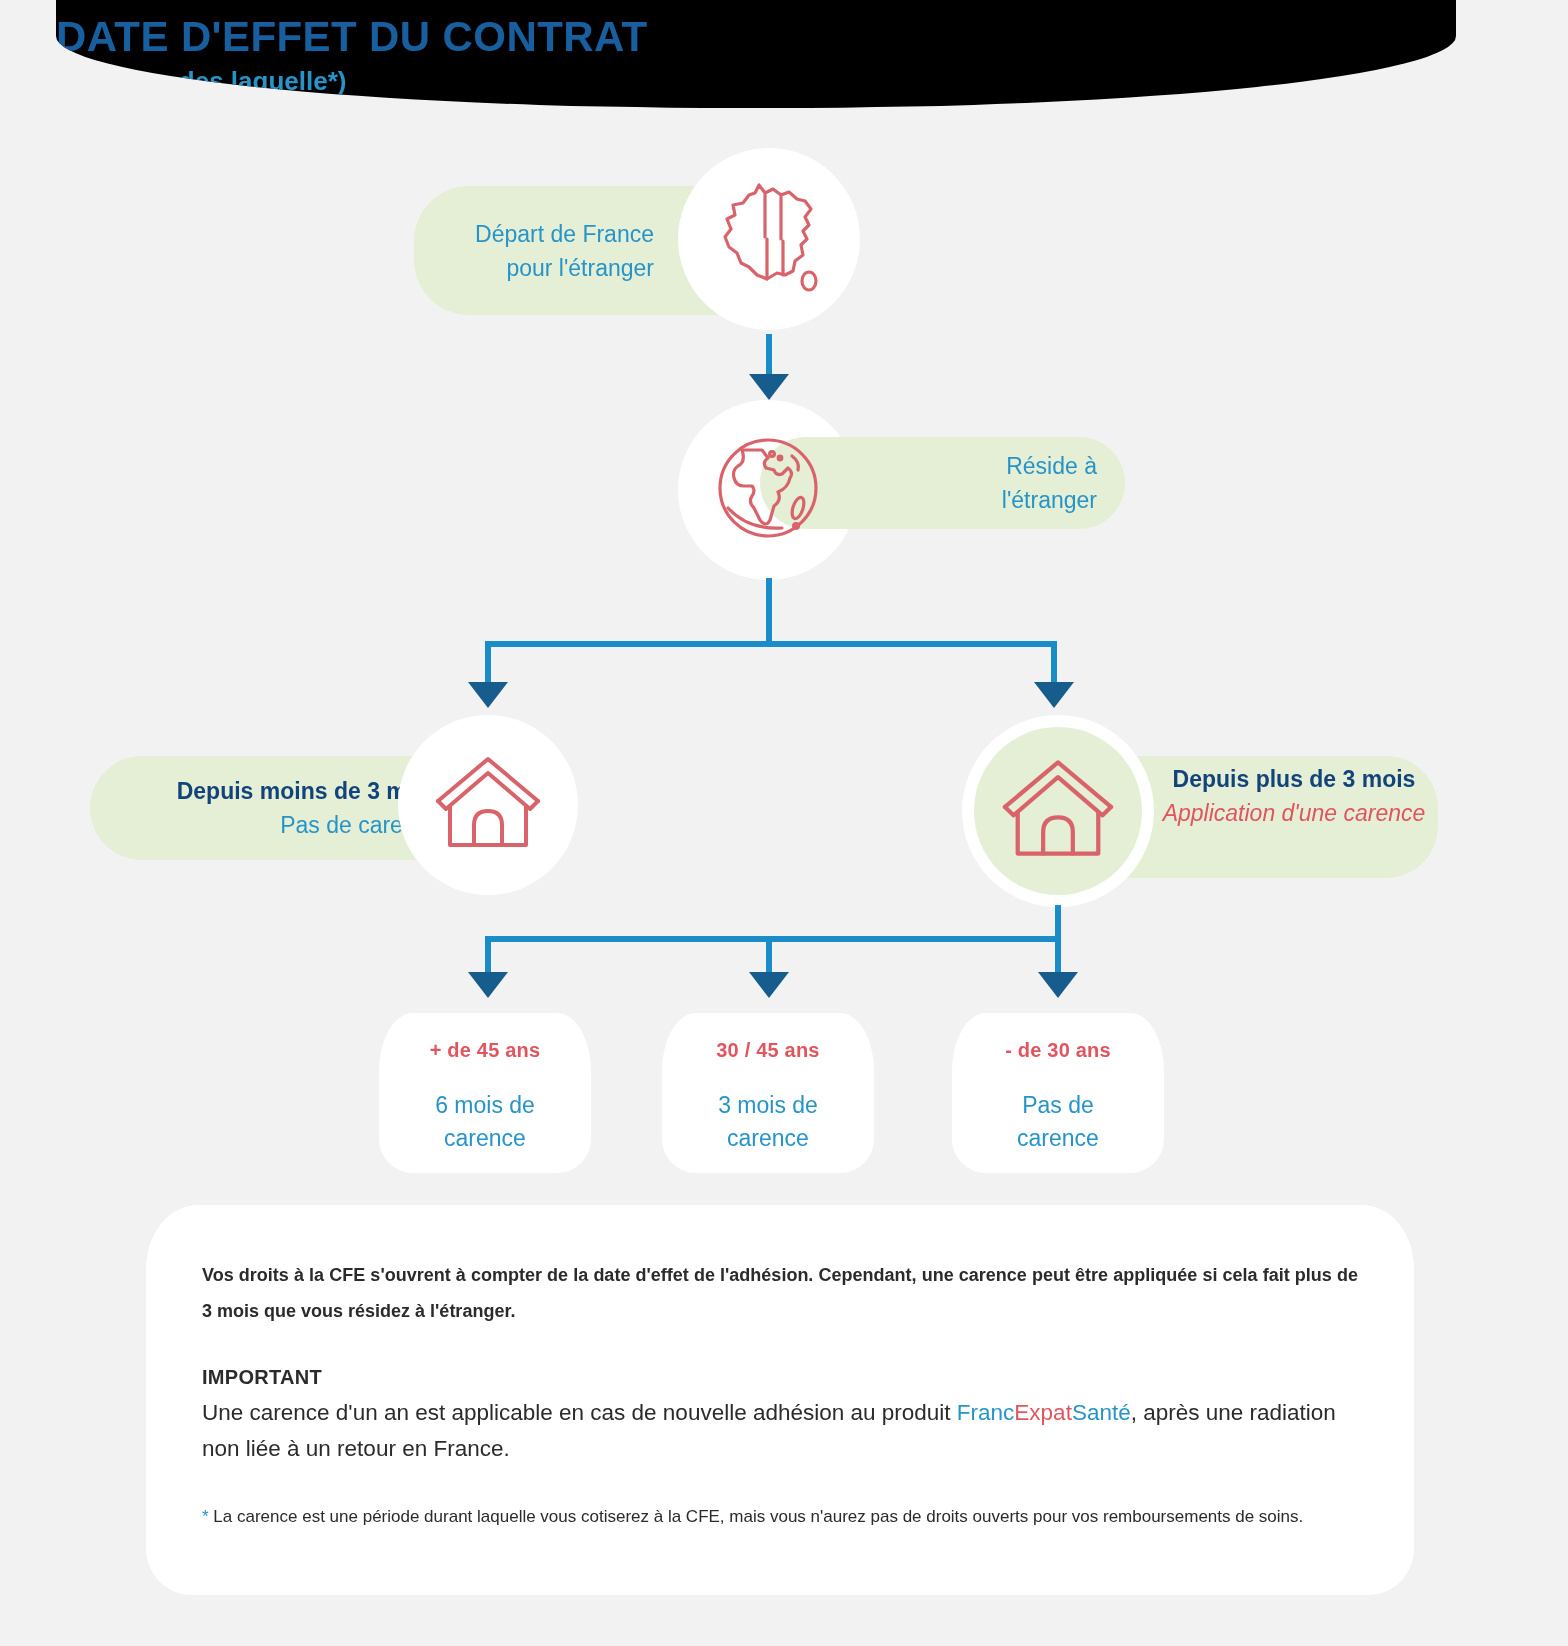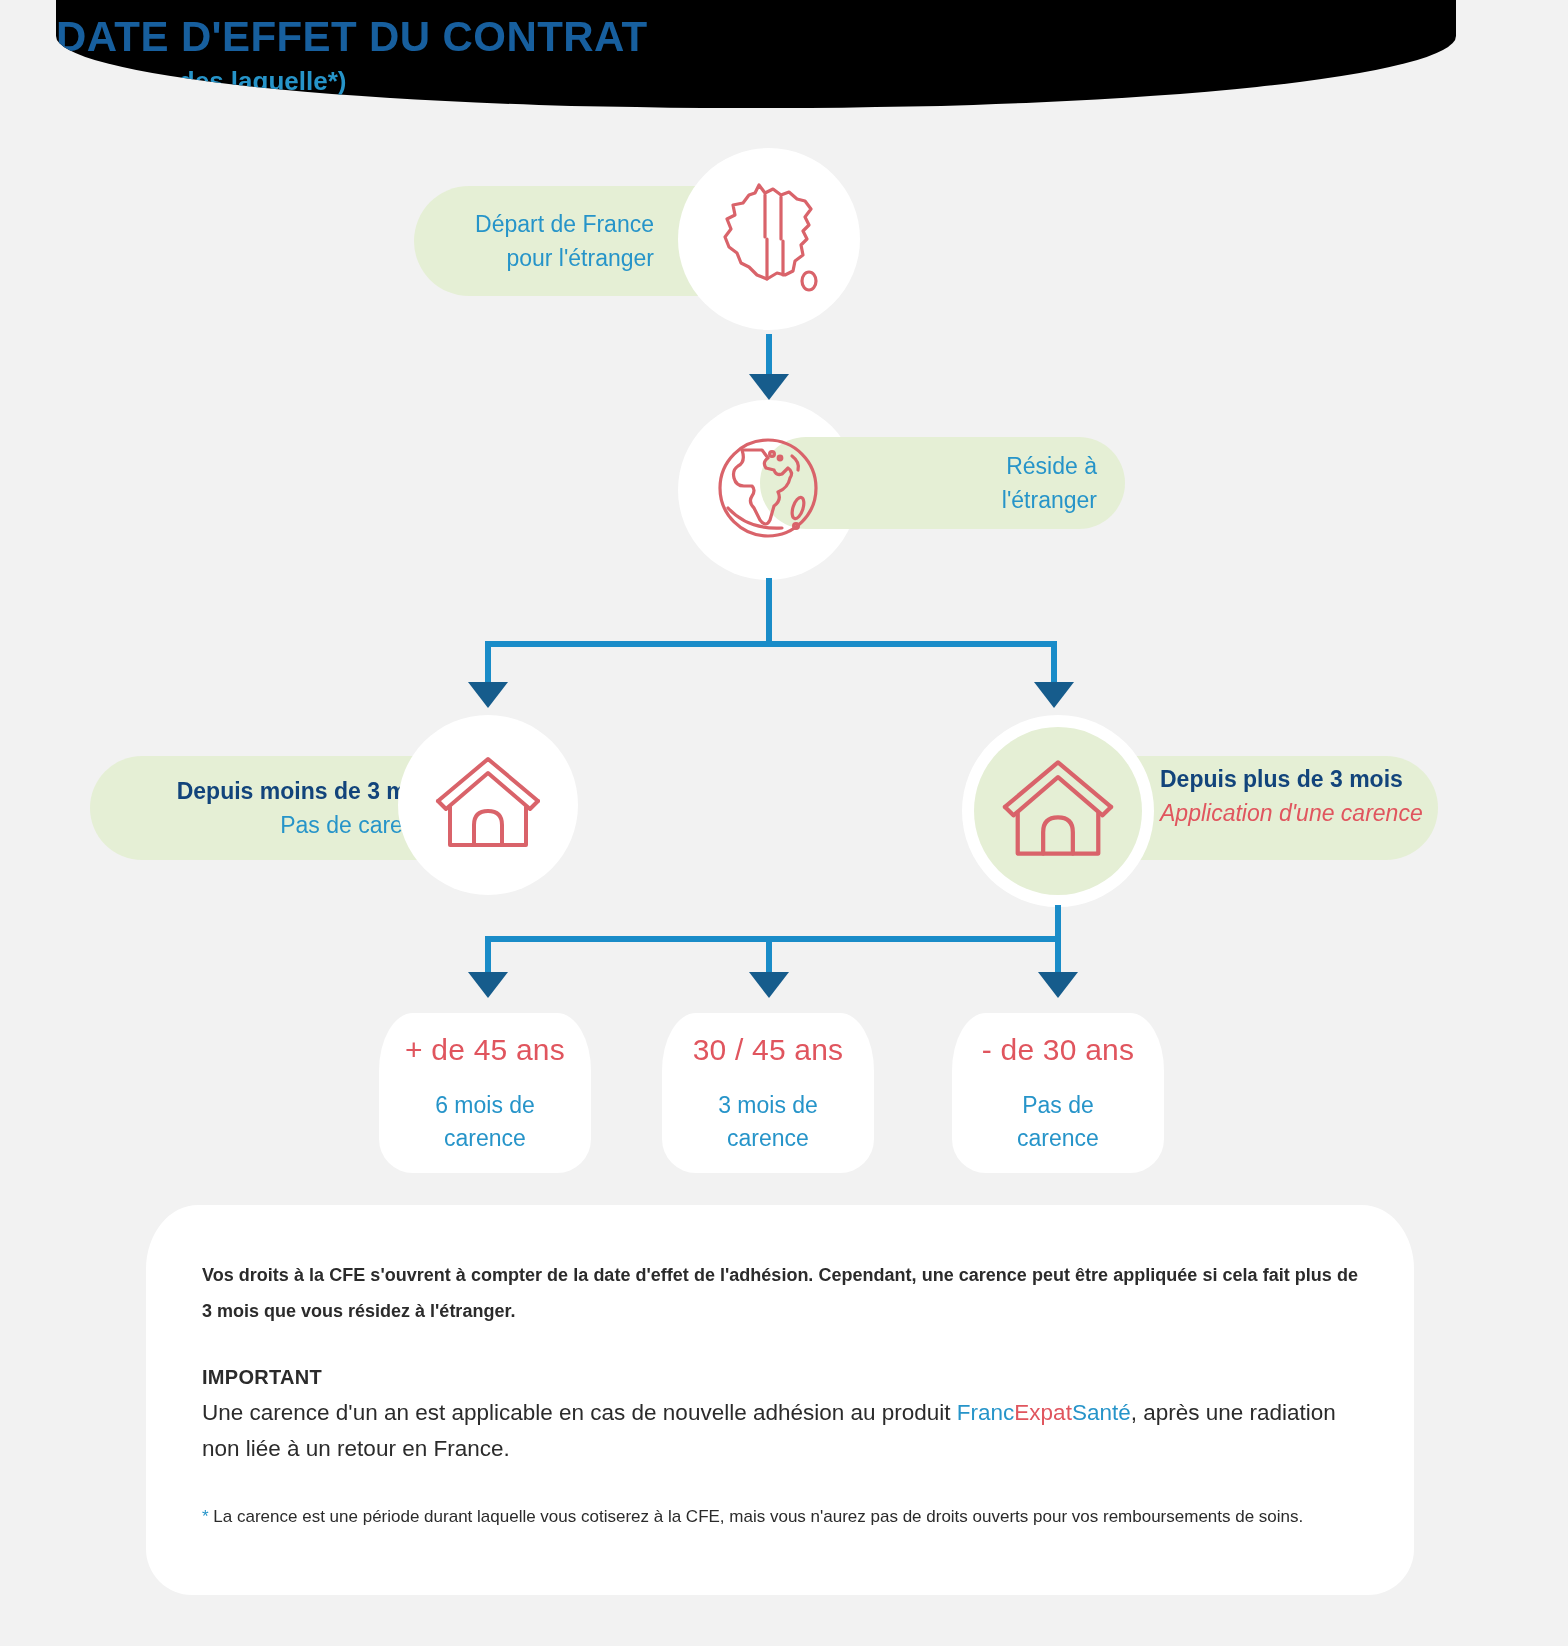--- a/index.html
+++ b/index.html
@@ -33,42 +33,42 @@
   
   .pill{
     position:absolute;
     background:#e5efd5;
     display:flex;flex-direction:column;justify-content:center;
     box-sizing:border-box;
   }
   .pill .ln{font-size:23px;line-height:34px;}
 
   #pill-depart{
-    left:414px;top:186px;width:400px;height:110px;
+    left:414px;top:186px;width:400px;height:129px;
     border-radius:55px;text-align:right;padding-right:160px;
   }
   #pill-depart .ln{color:#2694c9;}
 
   #pill-reside{
     left:760px;top:437px;width:365px;height:92px;
     border-radius:52px;text-align:right;padding-left:160px;padding-right:28px;
     align-items:flex-start;
   }
   #pill-reside .ln{color:#2694c9;}
 
   #pill-moins{
     left:90px;top:756px;width:460px;height:104px;
     border-radius:52px;text-align:right;padding-right:110px;
   }
   #pill-moins .l1{color:#12447b;font-weight:bold;font-size:23px;line-height:34px;}
   #pill-moins .l2{color:#2694c9;font-size:23px;line-height:34px;}
 
   #pill-plus{
-    left:1010px;top:756px;width:428px;height:104px;
-    border-radius:52px;text-align:left;padding-left:150px;padding-right:10px;
+    left:1010px;top:756px;width:428px;height:122px;
+    border-radius:52px;text-align:center;padding-left:150px;padding-right:10px;
     justify-content:flex-start;padding-top:6px;
   }
   #pill-plus .l1{color:#12447b;font-weight:bold;font-size:23px;line-height:34px;}
   #pill-plus .l2{color:#e0555e;font-size:23px;line-height:34px;font-style:italic;}
 
   
   .circle{
     position:absolute;border-radius:50%;background:#ffffff;
     display:flex;align-items:center;justify-content:center;
   }
@@ -91,21 +91,21 @@
   }
 
   
   .rcard{
     position:absolute;top:1013px;width:212px;height:160px;
     background:#ffffff;
     border-radius:34px 34px 34px 34px / 58px 58px 34px 34px;
     text-align:center;box-sizing:border-box;padding-top:22px;
   }
   .rcard .age{
-    font-size:30px;font-weight:normal;color:#e0555e;line-height:30px;letter-spacing:.2px;
+    font-size:20px;font-weight:bold;color:#e0555e;line-height:30px;letter-spacing:.2px;
   }
   .rcard .dur{
     margin-top:24px;font-size:23px;color:#2694c9;line-height:33px;
   }
   #rc-1{left:379px;}
   #rc-2{left:662px;}
   #rc-3{left:952px;}
 
   
   .panel{

